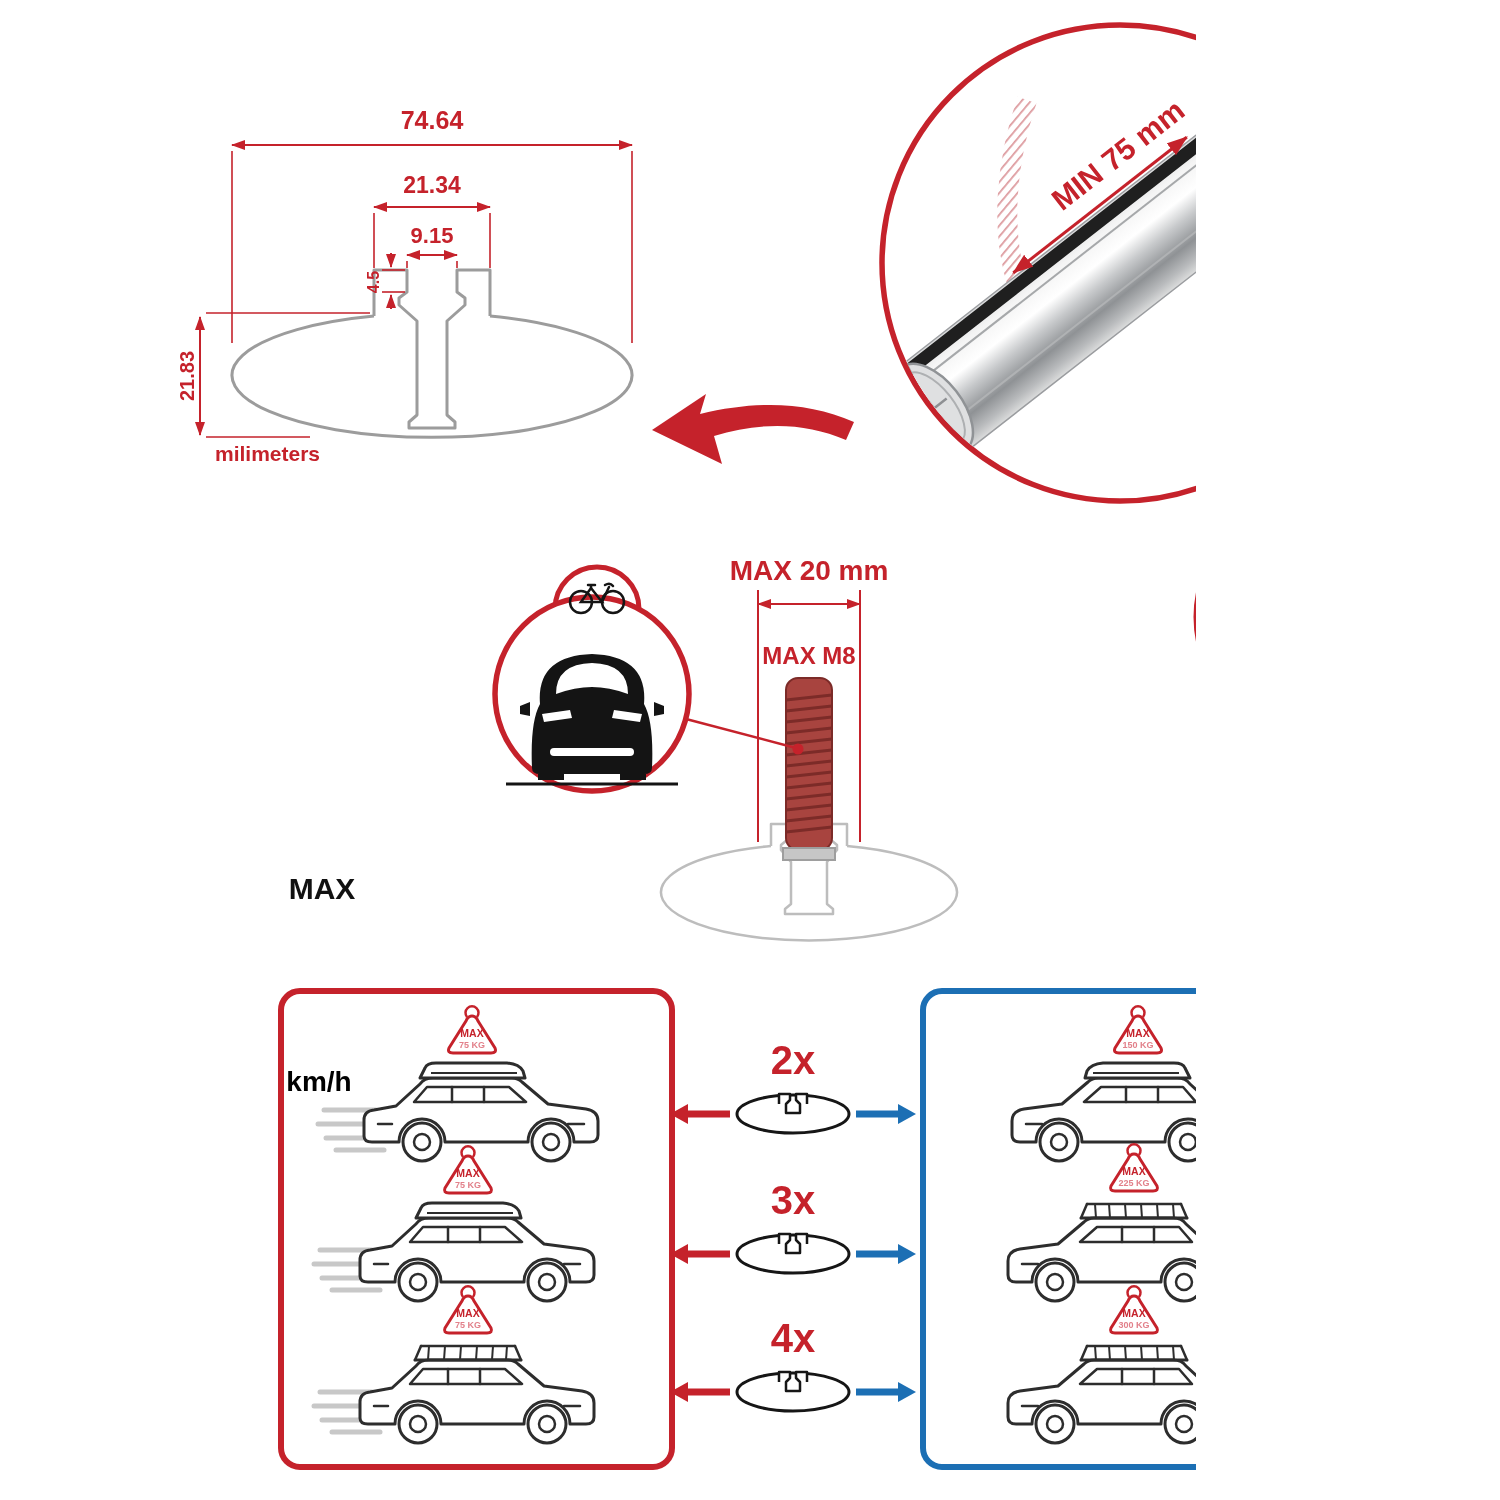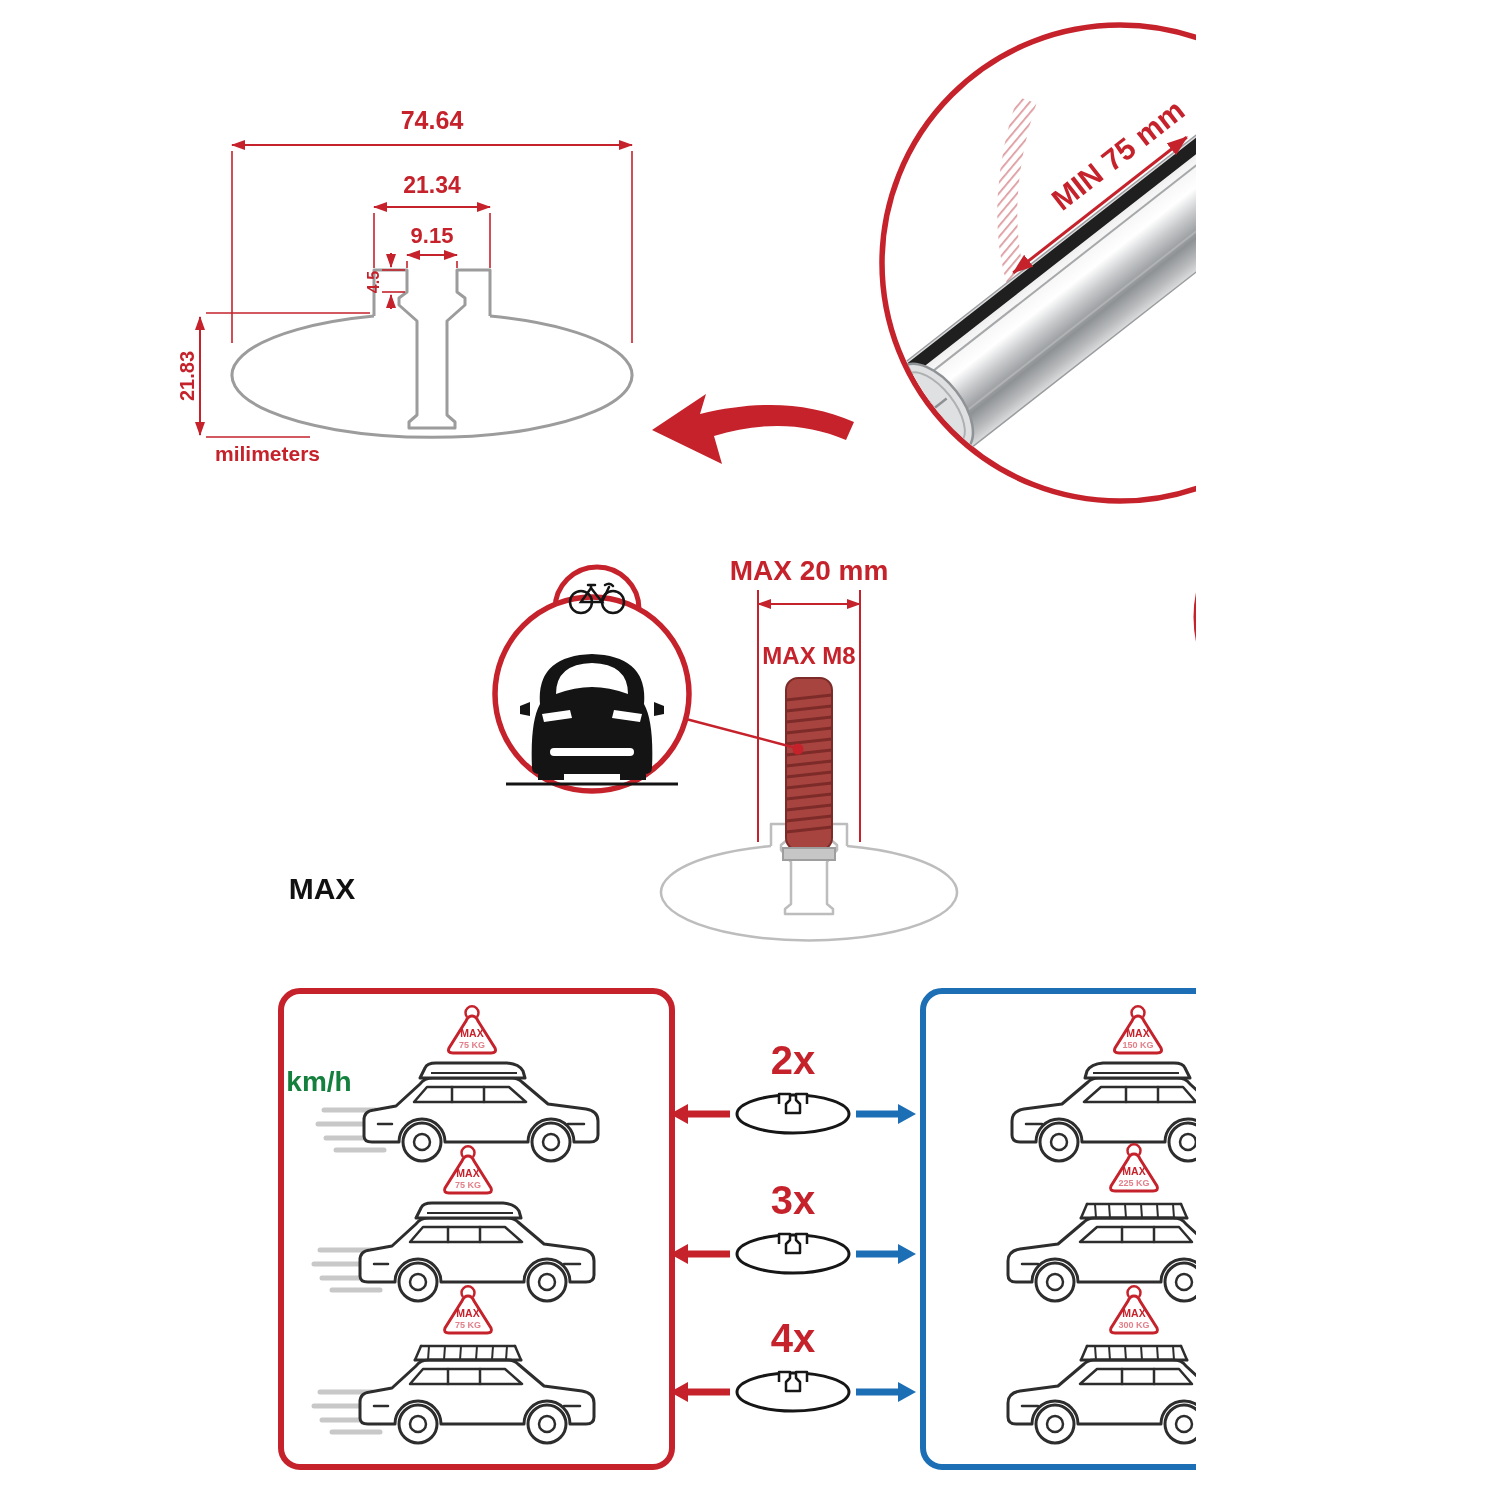--- a/index.html
+++ b/index.html
@@ -5,21 +5,21 @@
   html,body{margin:0;padding:0;background:#fff;}
   body{font-family:"Liberation Sans", sans-serif;}
   .page{position:relative;width:1196px;height:1500px;background:#fff;overflow:hidden;}
   .abs{position:absolute;}
   svg{overflow:visible;}
   .panel{position:absolute;background:#fff;border-radius:22px;}
   .panel.red{border:6px solid #c5222b;z-index:1;}
   .panel.blue{border:6px solid #1c6fb4;z-index:1;}
   .speedo-wrap{position:absolute;left:256px;top:922px;width:130px;height:130px;border:7px solid #c5222b;border-radius:50%;background:#fff;z-index:4;}
   .speedo-max{position:absolute;left:252px;top:872px;width:140px;text-align:center;font-weight:700;font-size:30px;color:#111;z-index:4;}
-  .speedo-kmh{position:absolute;left:244px;top:1066px;width:150px;text-align:center;font-weight:700;font-size:28px;color:#15803d;z-index:4;}
+  .speedo-kmh{position:absolute;left:244px;top:1066px;width:150px;text-align:center;font-weight:700;font-size:28px;color:#000000;z-index:4;}
   .park-sign{position:absolute;left:1234px;top:920px;width:98px;height:100px;background:#1c6fb4;border-radius:12px;z-index:4;color:#fff;}
   .park-sign .p{position:absolute;left:20px;top:2px;font-size:70px;font-weight:700;line-height:1;}
   .park-sign .ark{position:absolute;left:54px;top:52px;font-size:28px;font-weight:700;}
   .rowsvg{position:absolute;z-index:3;}
   text{font-family:"Liberation Sans", sans-serif;}
   .dim{fill:#c5222b;font-weight:700;}
 </style>
 </head>
 <body>
 

